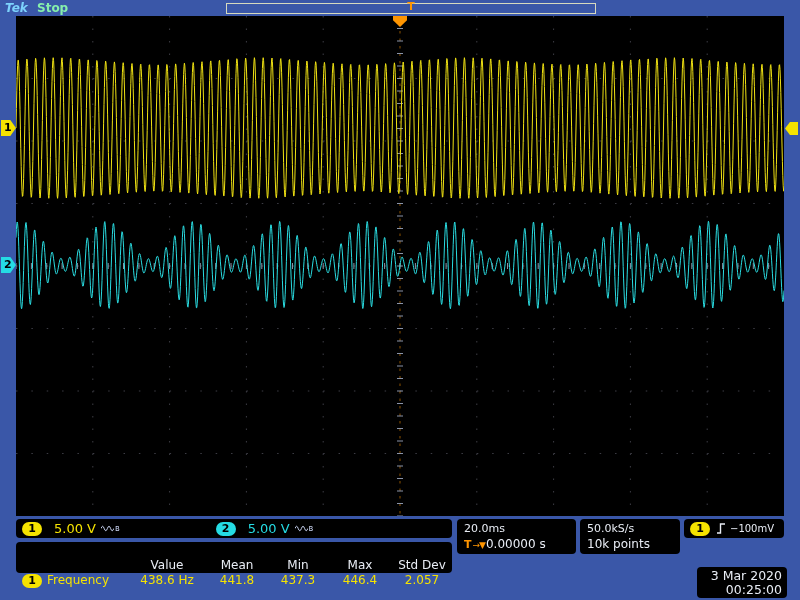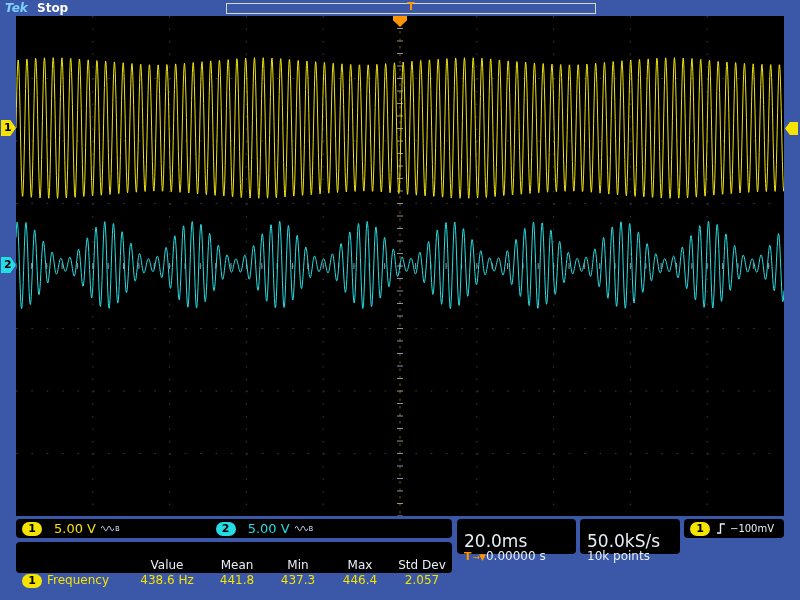--- a/index.html
+++ b/index.html
@@ -1,21 +1,21 @@
 <!DOCTYPE html>
 <html><head>
 <meta charset="utf-8">
 <style>
   html,body{margin:0;padding:0;background:#222;}
   .scope{position:relative;width:800px;height:600px;background:#3a57a8;
          font-family:"DejaVu Sans",sans-serif;overflow:hidden;}
 
   
   .tek-logo{position:absolute;left:5px;top:1px;font-size:12px;font-weight:bold;font-style:italic;color:#7dd3fc;}
-  .acq-status{position:absolute;left:37px;top:1px;font-size:12px;font-weight:bold;color:#ffffff;}
+  .acq-status{position:absolute;left:37px;top:1px;font-size:12px;font-weight:bold;color:#86efac;}
   .acq-bar{position:absolute;left:226px;top:3px;width:368px;height:9px;border:1px solid #d6d9be;}
   .acq-trig{position:absolute;left:50%;top:-3px;transform:translateX(-50%);
             color:#ff9500;font-size:11px;font-weight:bold;line-height:11px;}
 
   
   .grat{position:absolute;left:16px;top:16px;width:768px;height:500px;background:#000;}
   .grat svg{position:absolute;left:0;top:0;}
   .trig-flag{position:absolute;left:377px;top:0;width:14px;height:11px;background:#ff9500;
              clip-path:polygon(0 0,100% 0,100% 38%,50% 100%,0 38%);}
 
@@ -45,21 +45,21 @@
   .txt-y{color:#f5e300;}
   .txt-c{color:#25dce4;}
   .txt-w{color:#e9edf5;}
   .txt-o{color:#ff9500;}
 
   .scale{font-size:13px;margin-left:12px;}
   .coupling{margin-left:5px;display:inline-flex;align-items:flex-end;}
   .bw-sub{font-size:8px;color:#c8d2f0;margin-left:1px;}
   .grp2{margin-left:96px;}
 
-  .line1{font-size:17px;line-height:16px;margin-top:12px;}
+  .line1{font-size:11px;line-height:16px;}
   .line2{font-size:12px;line-height:15px;white-space:nowrap;}
   .tb-icon{font-weight:bold;font-size:11px;}
   .tb-arrows{font-size:9px;letter-spacing:-1px;margin:0 1px;}
 
   .mrow{display:grid;grid-template-columns:112px 78px 62px 60px 64px 60px;font-size:12px;line-height:15px;}
   .mrow .c{text-align:center;}
   .mname{padding-left:6px;display:flex;align-items:center;gap:5px;}
 
   .dt{font-size:12.5px;line-height:14px;color:#e9edf5;}
 </style>
@@ -161,14 +161,18 @@
         <span class="txt-y">Frequency</span>
       </span>
       <span class="c txt-y">438.6 Hz</span>
       <span class="c txt-y">441.8</span>
       <span class="c txt-y">437.3</span>
       <span class="c txt-y">446.4</span>
       <span class="c txt-y">2.057</span>
     </div>
   </div>
 
+  <div class="box datebox">
+    <div class="dt">3 Mar 2020</div>
+    <div class="dt">00:25:00</div>
+  </div>
 
 </div>
 
 </body></html>

